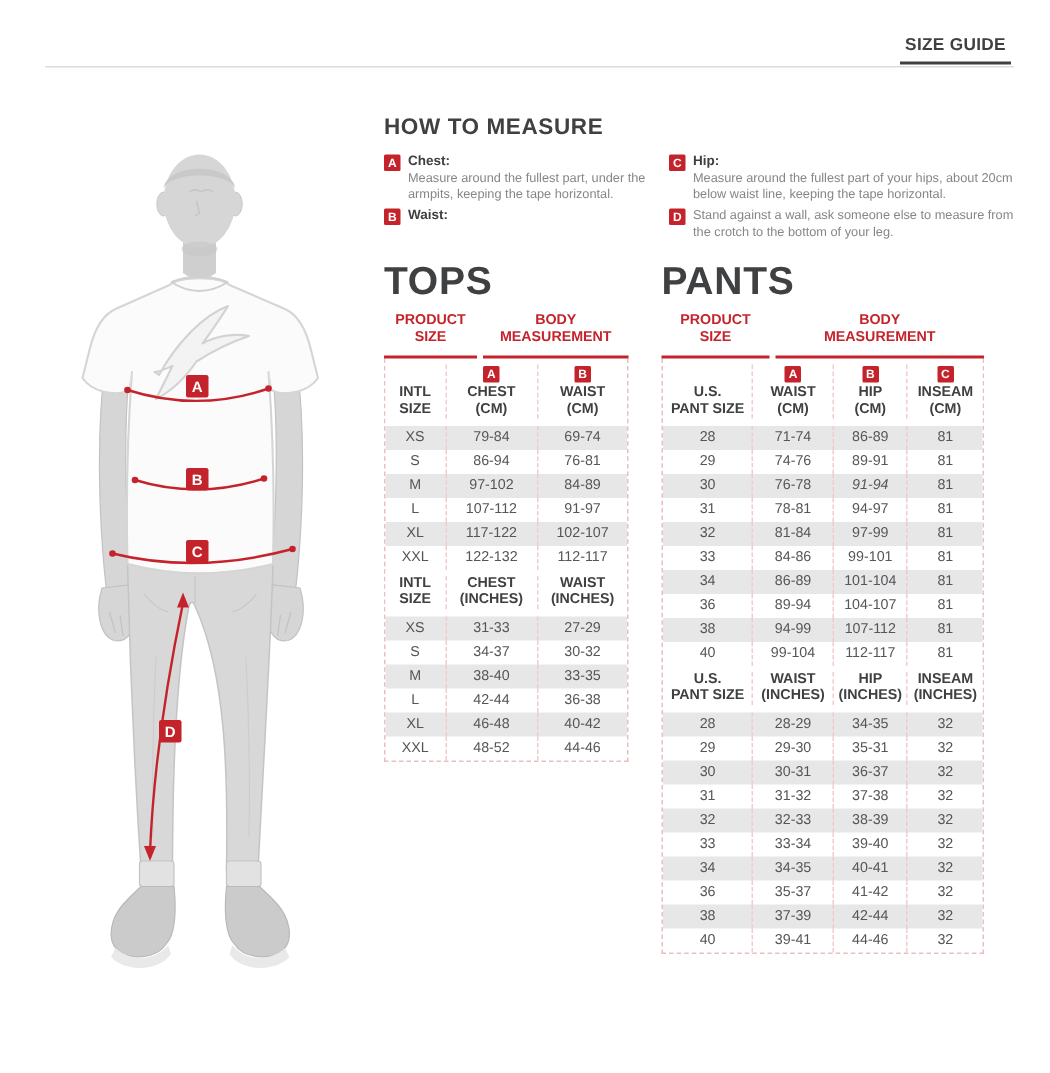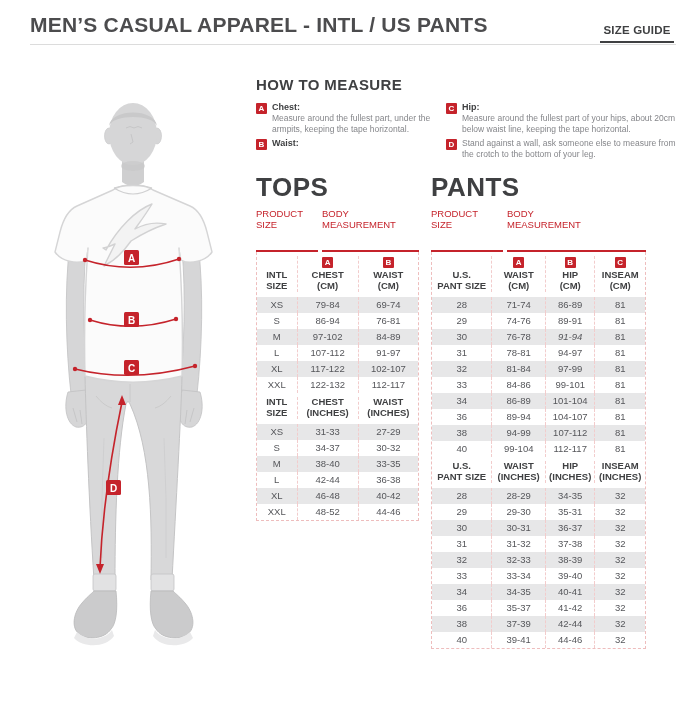--- a/index.html
+++ b/index.html
@@ -23,26 +23,26 @@
   .htm-item{display:flex;gap:5px;margin-bottom:3px;}
   .rbadge{width:11px;height:11px;background:#c5232b;color:#fff;font-size:8px;font-weight:700;
           display:flex;align-items:center;justify-content:center;border-radius:1px;flex:none;margin-top:1px;}
   .htm-label{font-size:9px;font-weight:700;color:#3f4042;margin-bottom:1px;}
   .htm-text{font-size:8.5px;color:#85868a;line-height:1.3;}
 
   
   .sect{position:absolute;}
   .sect h2{margin:0 0 6px 0;font-size:26px;font-weight:700;color:#3f4042;letter-spacing:.5px;}
   .sect-tops{left:256px;top:172px;width:163px;}
-  .sect-pants{left:431px;top:172px;width:215px;}
+  .sect-pants{left:441px;top:172px;width:215px;}
 
   
   .group-header{display:flex;gap:4px;}
-  .gh{color:#c5232b;font-weight:400;font-size:9.5px;line-height:1.15;text-align:left;
-      white-space:pre-line;border-bottom:2px solid #c5232b;padding-bottom:19px;}
+  .gh{color:#c5232b;font-weight:700;font-size:9.5px;line-height:1.15;text-align:center;
+      white-space:pre-line;border-bottom:2px solid #c5232b;padding-bottom:6px;}
   .sect-tops .gh-product{width:62px;flex:none;}
   .sect-pants .gh-product{width:72px;flex:none;}
   .gh-body{flex:1;}
 
   .size-table{border:1px dashed #eebdbd;border-top:none;box-sizing:border-box;}
   .trow{display:flex;}
   .tcell{box-sizing:border-box;text-align:center;}
   .tcell + .tcell{border-left:1px dashed #f2cccc;}
   .thead{align-items:flex-end;padding:4px 0 5px;background:#fff;}
   .hcell{display:flex;flex-direction:column;align-items:center;justify-content:flex-end;gap:2px;
@@ -52,21 +52,20 @@
   .dcell{font-size:9.5px;color:#55565a;line-height:16px;}
   .tbody .drow:nth-child(odd){background:#e7e7e8;}
 
   
   .figure{position:absolute;left:18px;top:78px;width:232px;height:585px;}
 </style>
 </head>
 <body>
 <div id="root">
 
-  <div class="page-title">MEN’S CASUAL APPAREL - INTL / US PANTS</div>
   <div class="size-guide">SIZE GUIDE</div>
   <div class="title-divider"></div>
 
   <svg class="figure" viewBox="0 0 232 585" width="232" height="585" xmlns="http://www.w3.org/2000/svg">
 
     <g>
       <path d="M52,165 C46,212 48,272 53,316 L70,314 C66,272 64,215 68,172 Z" fill="#d6d6d7" stroke="#c2c2c3" stroke-width="0.8"></path>
       <path d="M180,165 C186,212 184,272 179,316 L162,314 C166,272 168,215 164,172 Z" fill="#d6d6d7" stroke="#c2c2c3" stroke-width="0.8"></path>
       <path d="M50,314 C45,330 49,346 58,349 C67,351 73,342 71,329 L68,312 Z" fill="#d6d6d7" stroke="#c2c2c3" stroke-width="0.8"></path>
       <path d="M182,314 C187,330 183,346 174,349 C165,351 159,342 161,329 L164,312 Z" fill="#d6d6d7" stroke="#c2c2c3" stroke-width="0.8"></path>

